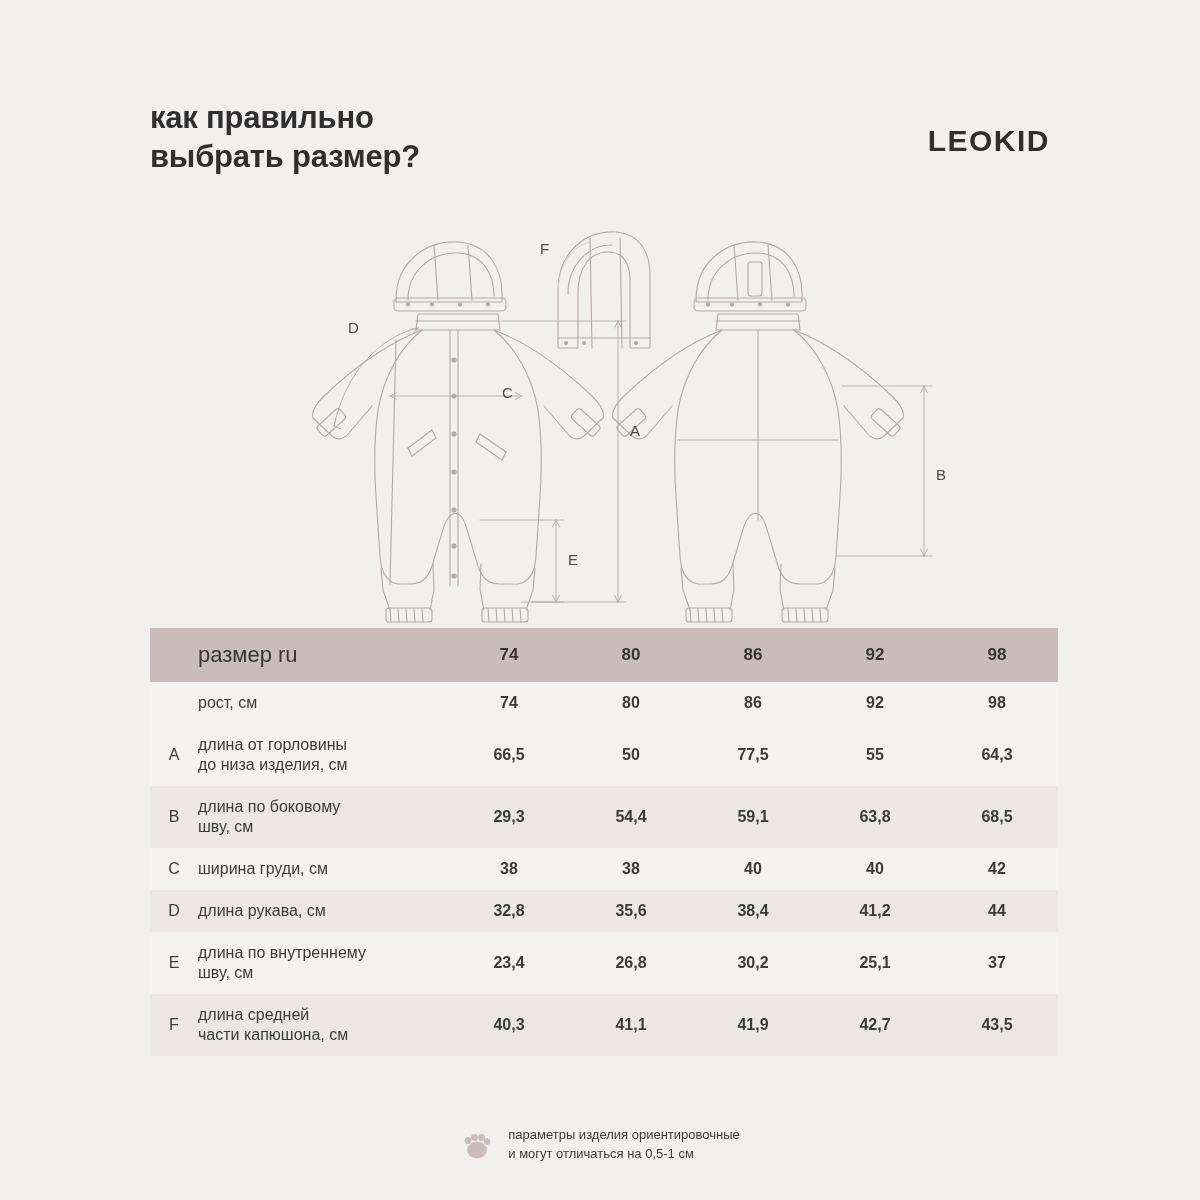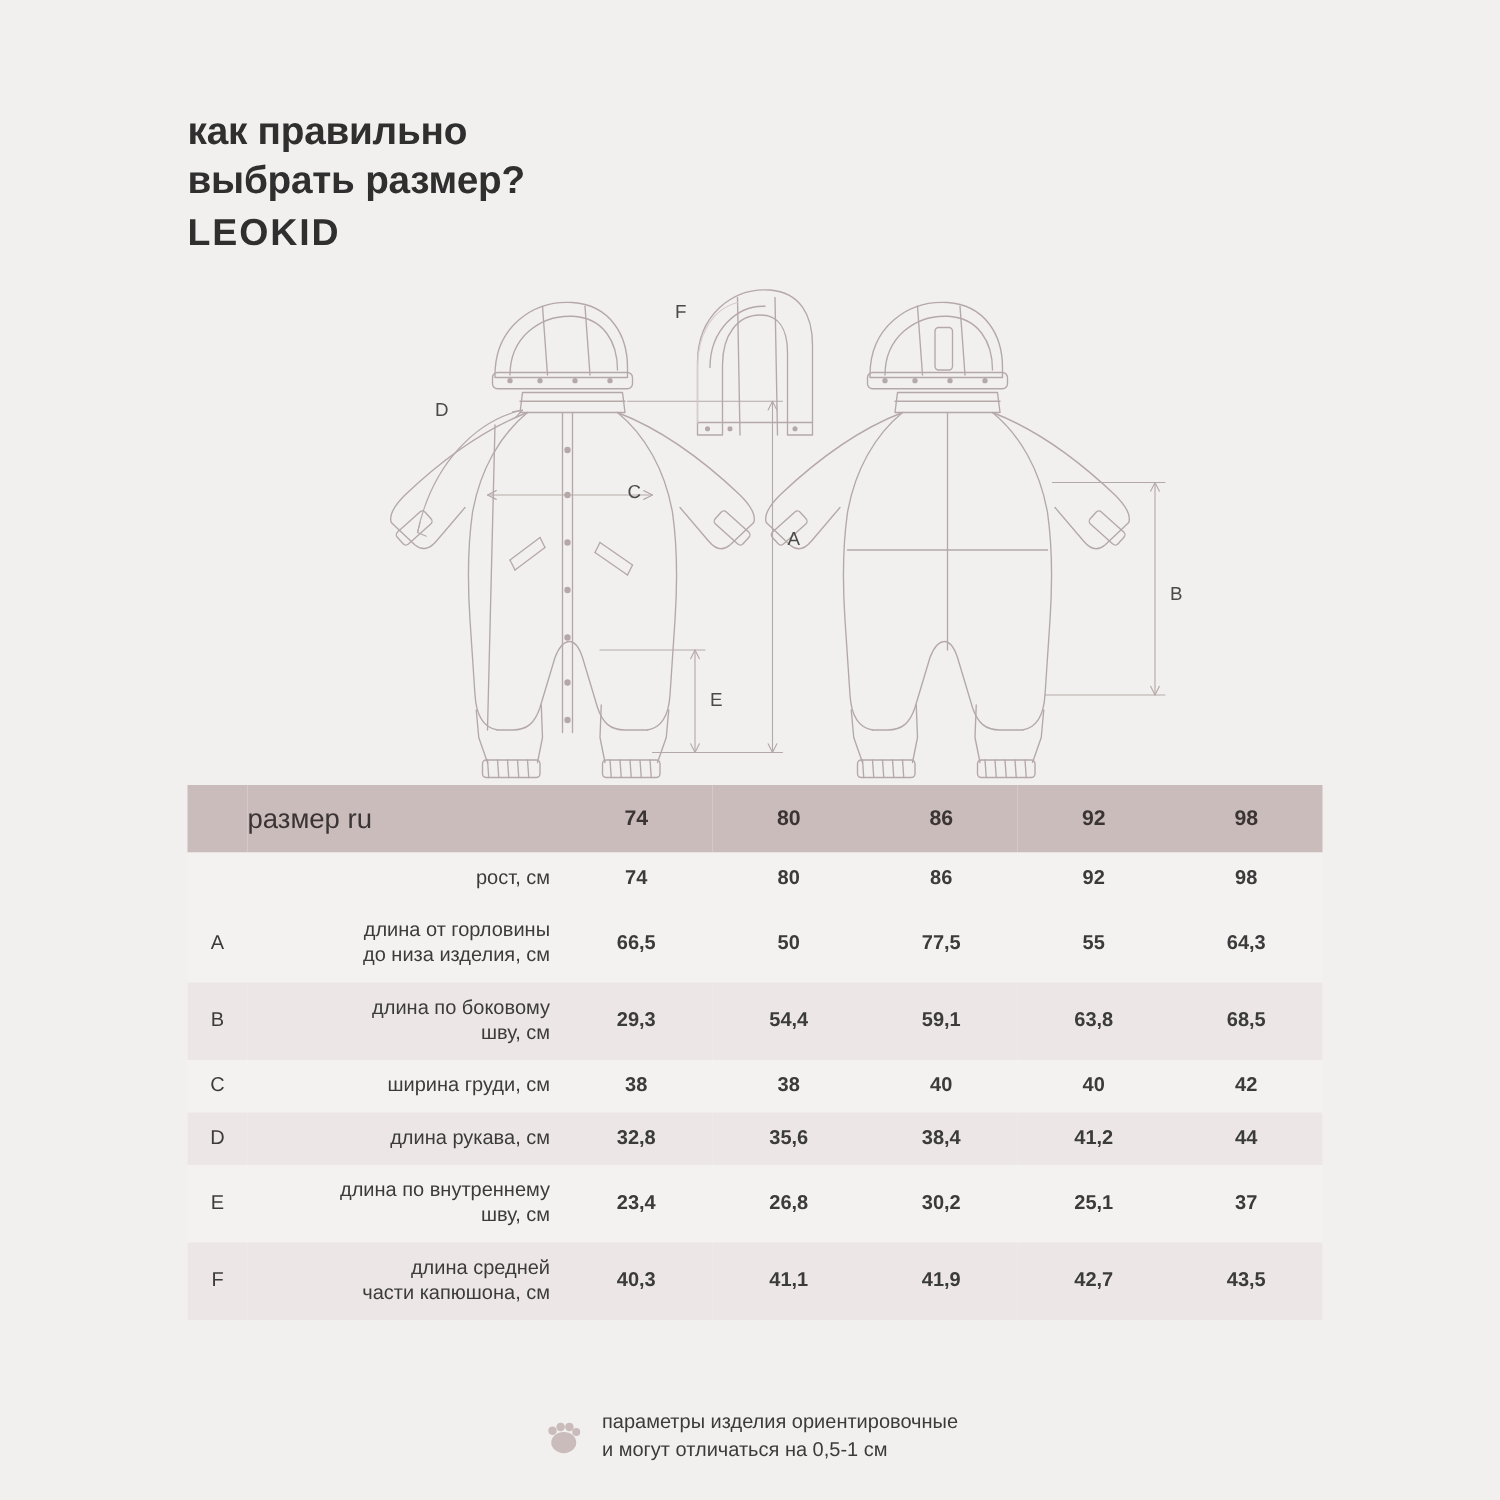--- a/index.html
+++ b/index.html
@@ -18,26 +18,25 @@
     position: relative;
     width: 1200px;
     height: 1200px;
     background: #f2f0ef;
   }
 
   
   .header {
     position: absolute;
     left: 150px;
-    top: 86px;
+    top: 99px;
     width: 900px;
     display: flex;
     justify-content: space-between;
-    align-items: flex-start;
-    flex-direction: column;
+    align-items: center;
   }
   .title {
     font-size: 31px;
     font-weight: bold;
     line-height: 1.25;
     color: #2f2f2f;
     letter-spacing: -0.2px;
     white-space: pre-line;
   }
   .brand {
@@ -84,37 +83,37 @@
     background: #c9bcbb;
     font-size: 17px;
     color: #3b3434;
     height: 54px;
   }
   tr.head-row td.col-label { font-size: 22px; }
   tr.row-light td { background: #f4f2f1; }
   tr.row-dark  td { background: #ece7e6; }
 
   .cell-pad { padding: 11px 0; display: block; }
-  .label-text { display: block; line-height: 1.25; white-space: pre-line; text-align: right; }
+  .label-text { display: block; line-height: 1.25; white-space: pre-line; }
   .val-text { display: block; line-height: 1.25; white-space: pre-line; }
 
   
   .footnote {
     position: absolute;
     left: 150px;
     top: 1126px;
     width: 900px;
     display: flex;
     justify-content: center;
     align-items: center;
     gap: 14px;
   }
   .foot-icon { width: 34px; height: 34px; flex: none; }
   .foot-text {
-    font-size: 16px;
+    font-size: 13px;
     line-height: 1.45;
     color: #3b3b3b;
     white-space: pre-line;
   }
 </style>
 </head>
 <body>
 
 <div class="page">
 

